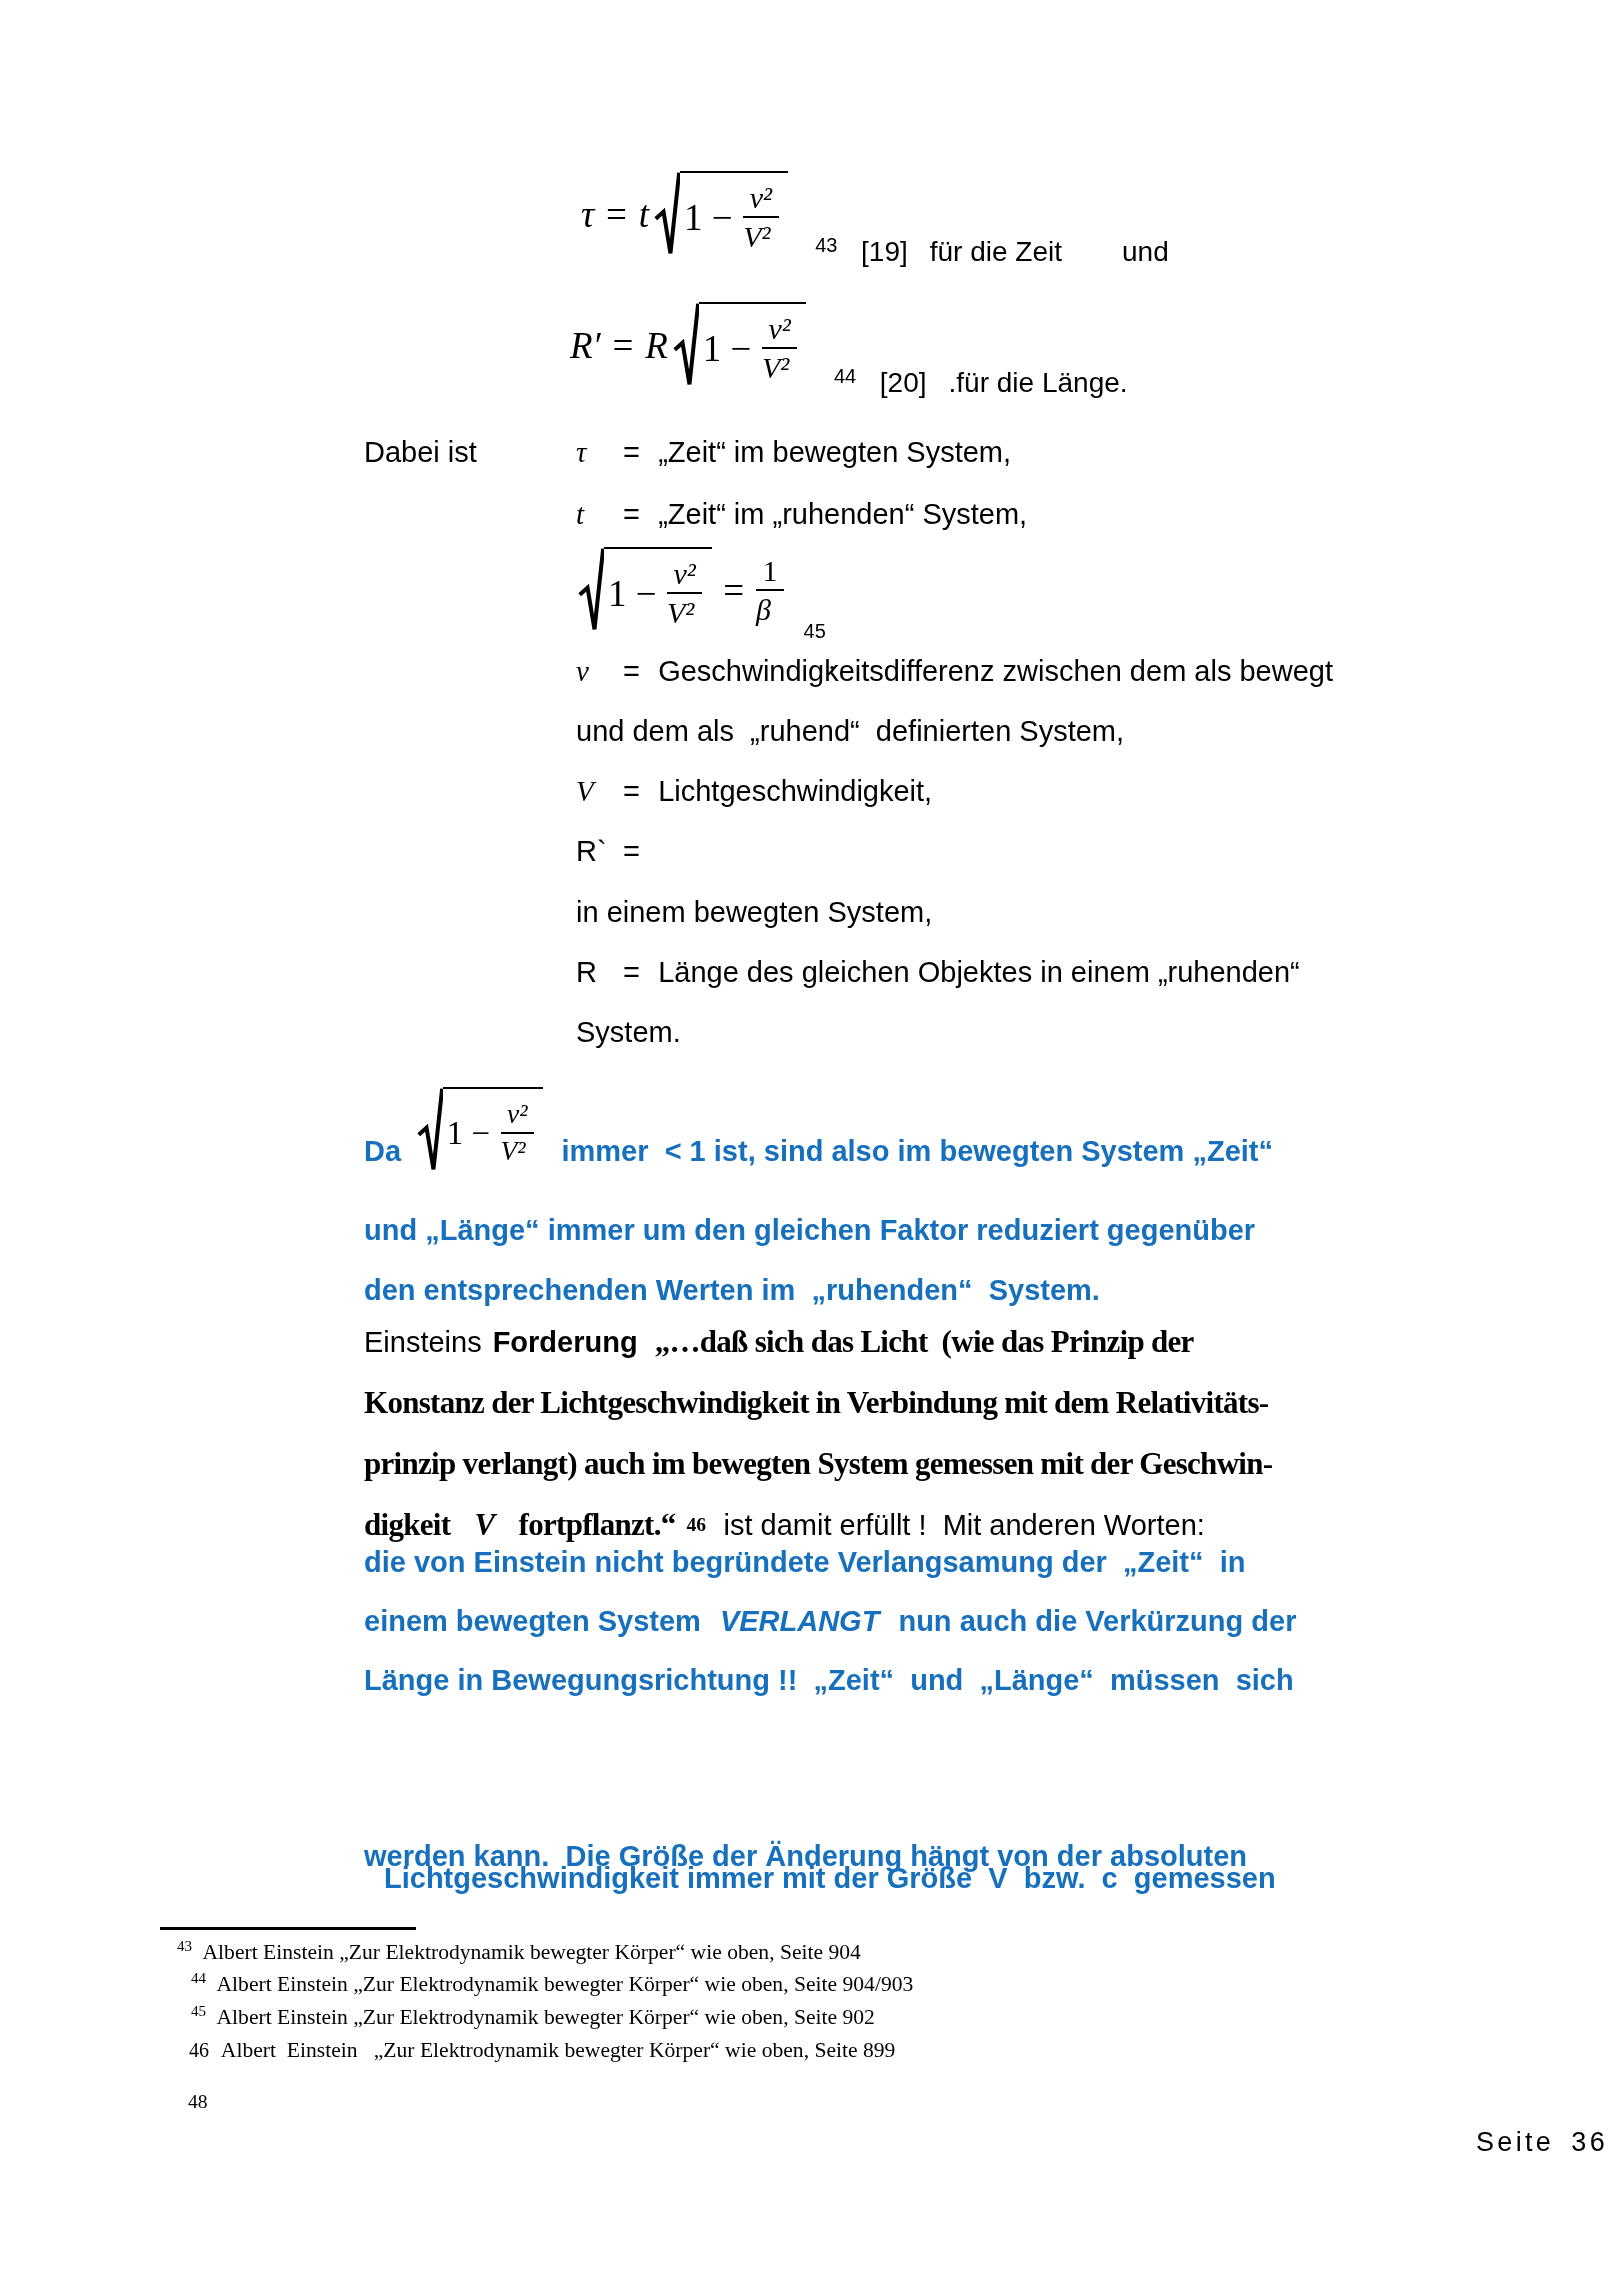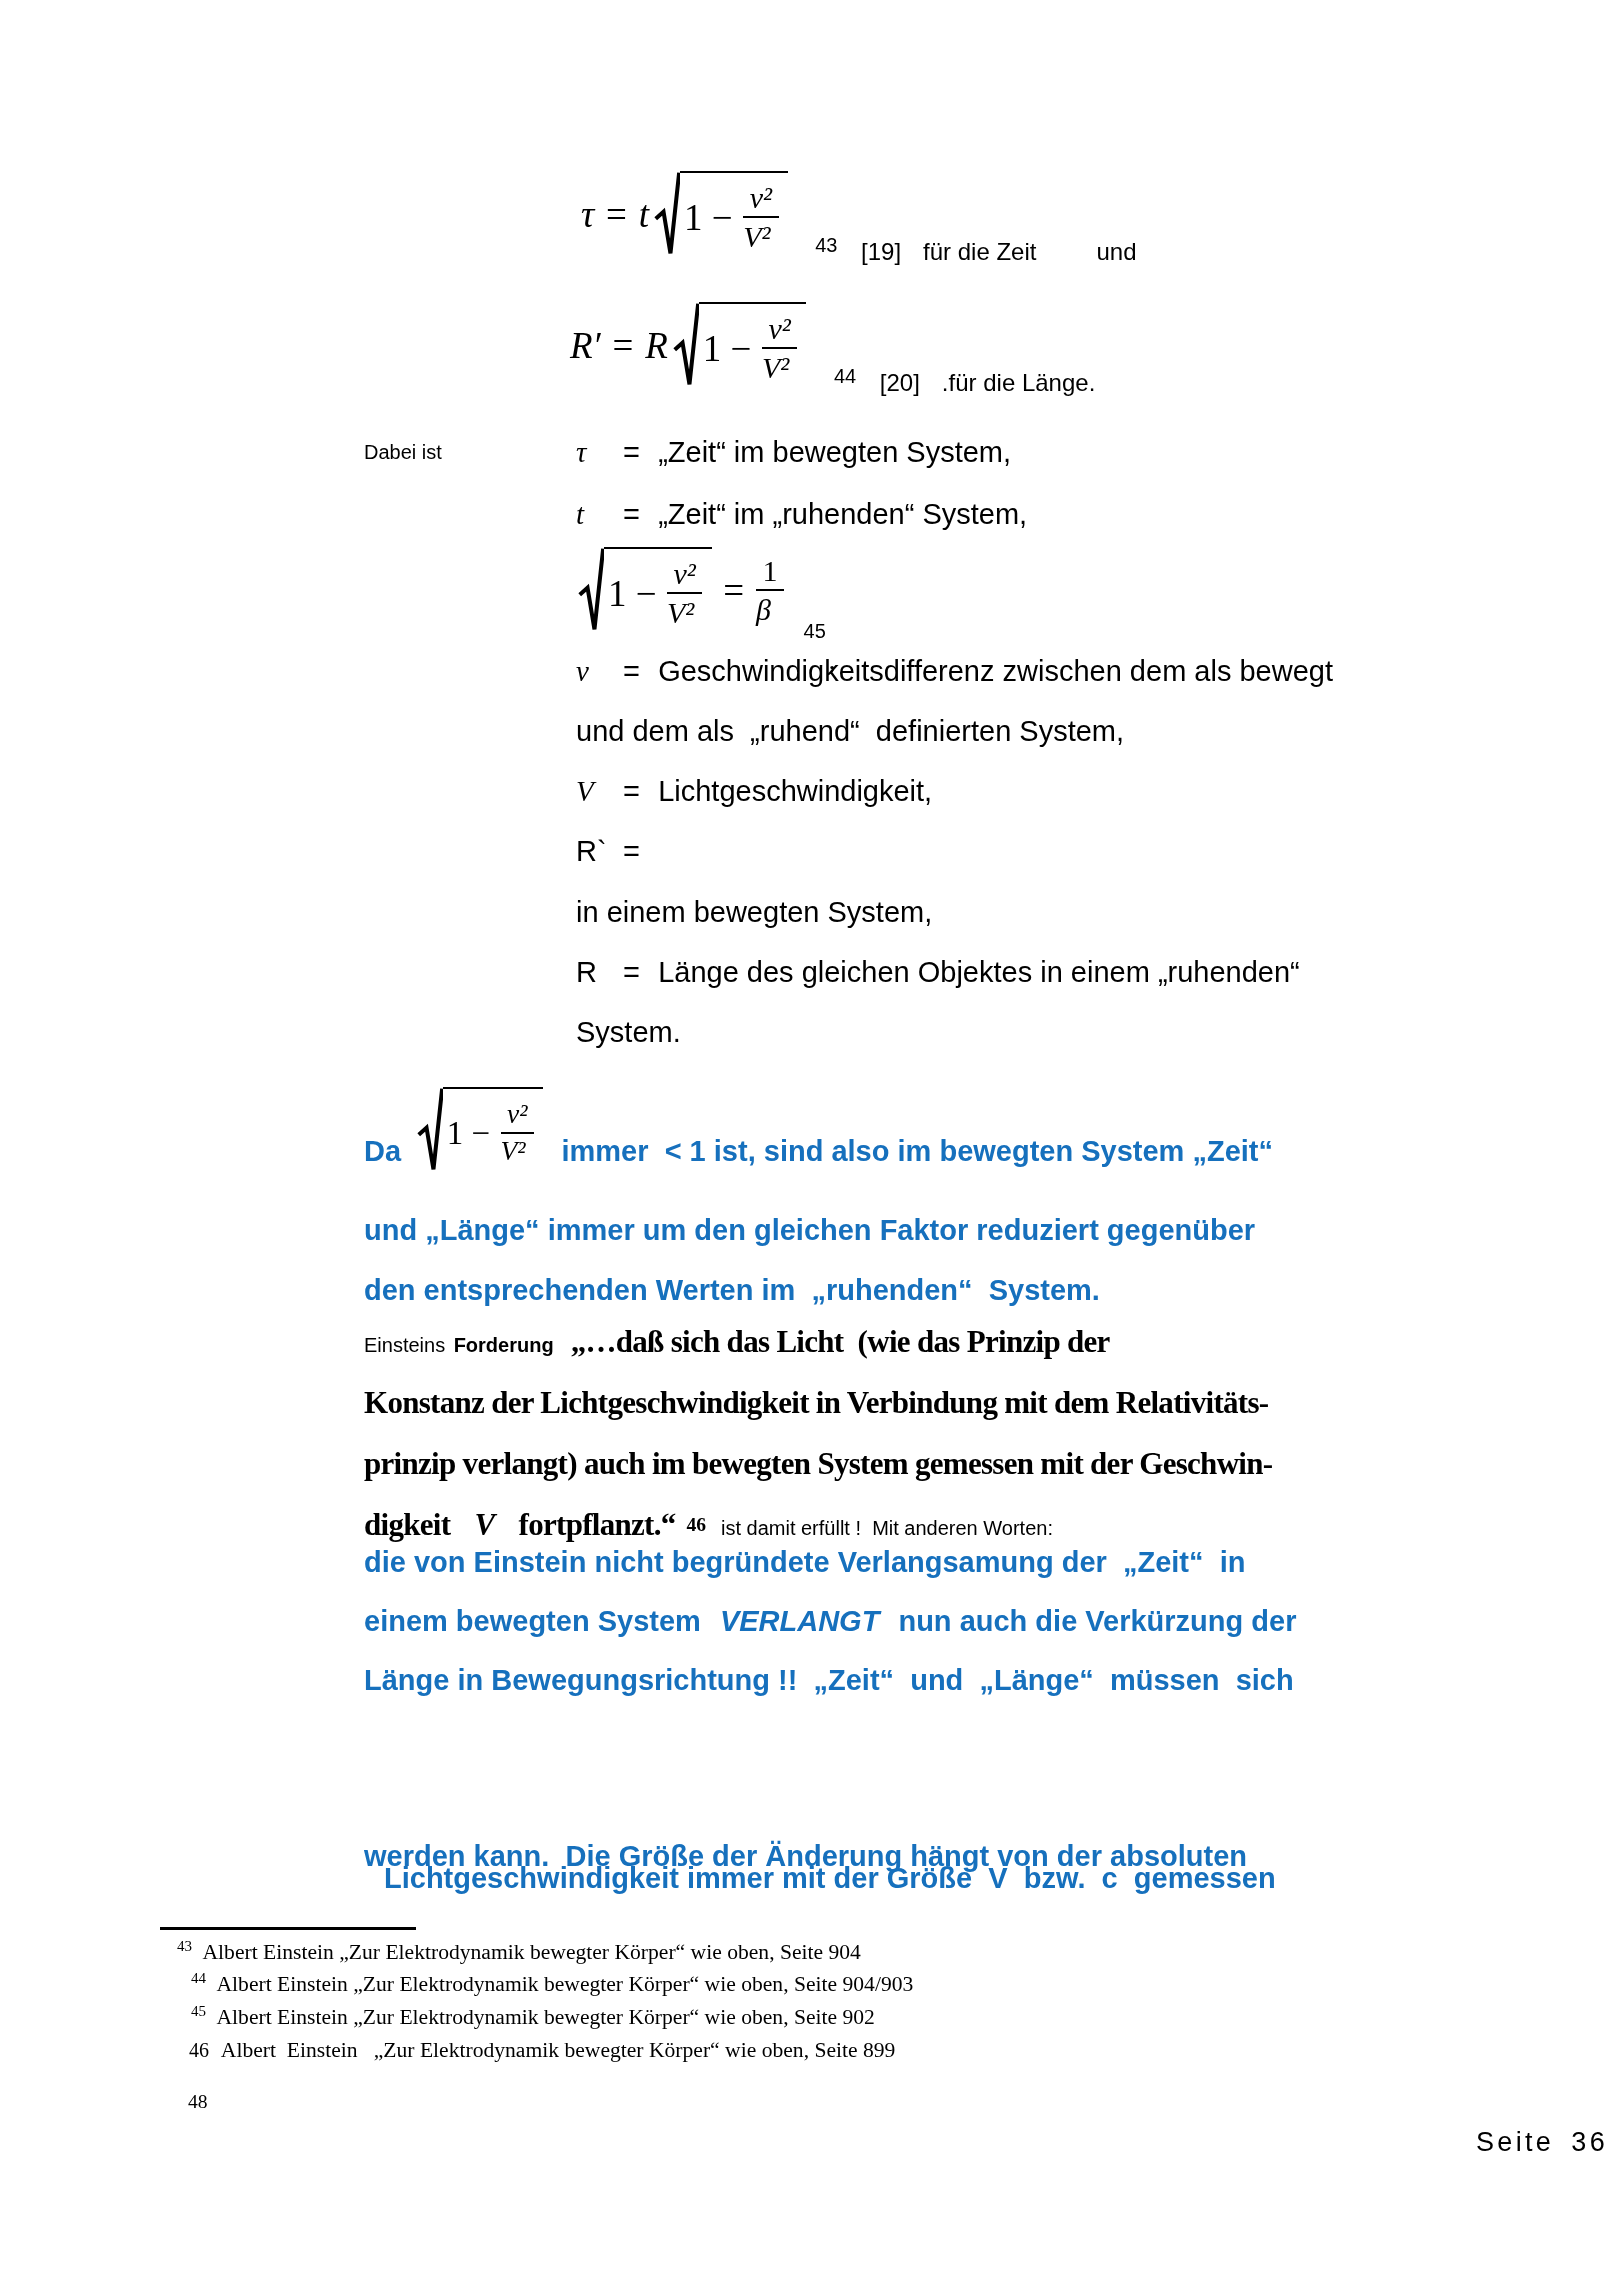--- a/index.html
+++ b/index.html
@@ -8,21 +8,21 @@
     width:1624px;height:2295px;
     background:#ffffff;
     font-family:"Liberation Sans",sans-serif;
     color:#000;
     overflow:hidden;
   }
   [data-bind]{white-space:pre-wrap;}
 
   
   .abs{position:absolute;}
-  .sans{font-family:"Liberation Sans",sans-serif;font-size:20px;line-height:37px;color:#000;}
+  .sans{font-family:"Liberation Sans",sans-serif;font-size:29px;line-height:37px;color:#000;}
   .blue-bold{font-family:"Liberation Sans",sans-serif;font-weight:bold;font-size:29px;line-height:37px;color:#1670bd;}
   .serif-bold{font-family:"Liberation Serif",serif;font-weight:bold;font-size:31px;line-height:37px;letter-spacing:-0.7px;color:#000;}
   .italic{font-style:italic;}
 
   
   .eq{
     display:inline-flex;align-items:center;
     font-family:"Liberation Serif",serif;
     font-size:37px;color:#000;
   }
@@ -38,21 +38,21 @@
   .radicand .pre{font-style:normal;}
   .frac{display:inline-flex;flex-direction:column;align-items:flex-start;font-size:30px;line-height:1.12;}
   .frac .fnum{font-style:italic;border-bottom:2.6px solid #000;padding:0 6.5px 2px;}
   .frac .fden{font-style:italic;padding-top:2px;}
   .frac .upright{font-style:normal;}
   .eq-note{
     font-family:"Liberation Sans",sans-serif;font-size:20px;font-weight:normal;
     margin-left:27.5px;transform:translateY(31px);
   }
   .eq-caption{
-    font-family:"Liberation Sans",sans-serif;font-size:24px;
+    font-family:"Liberation Sans",sans-serif;font-size:28px;
     margin-left:23.6px;transform:translateY(38px);display:inline-flex;
   }
   .eq-caption .ref{margin-right:22px;}
   .eq-caption .tail{margin-left:60px;}
 
   
   .def-row{position:absolute;left:576px;display:flex;align-items:baseline;font-size:29px;line-height:37px;}
   .def-sym{font-family:"Liberation Serif",serif;font-style:italic;min-width:43px;display:inline-block;}
   .def-sym.sans-sym{font-family:"Liberation Sans",sans-serif;font-style:normal;}
   .def-rel{display:inline-block;margin:0 18.3px 0 3.9px;}

